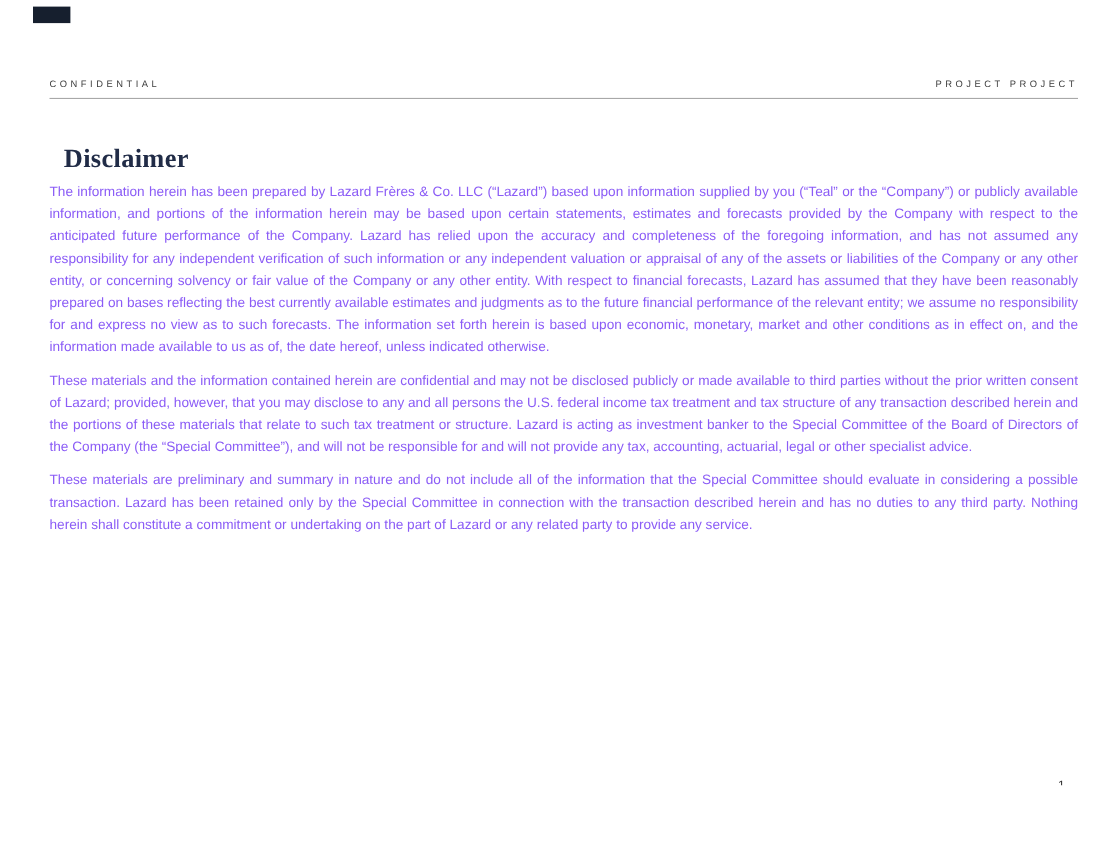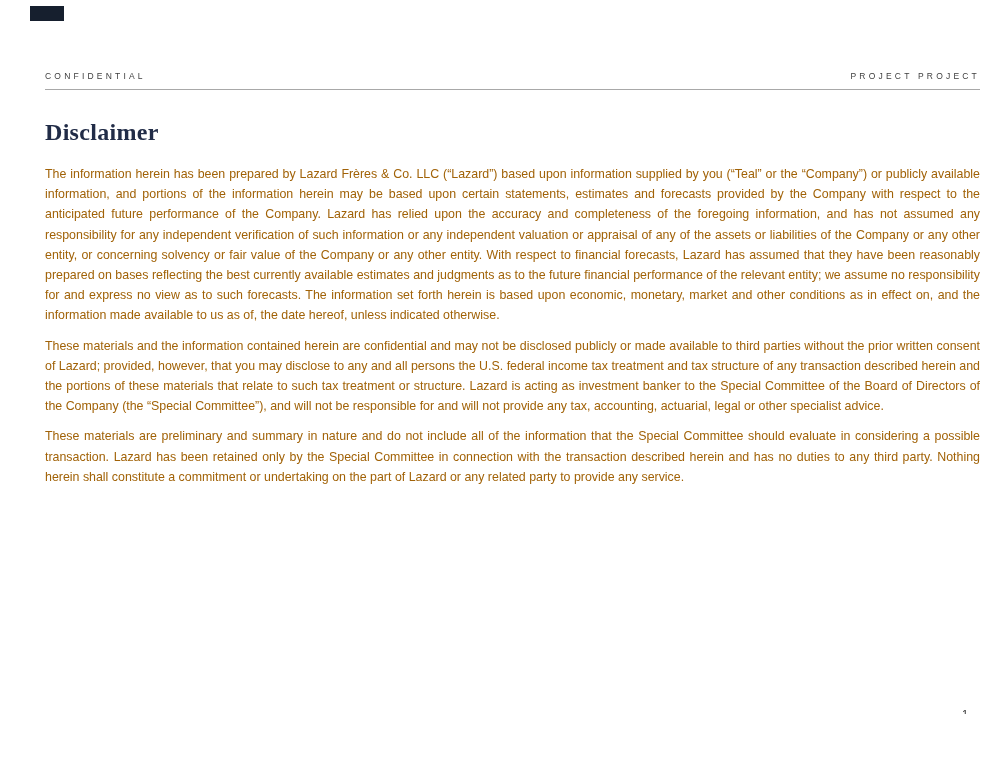--- a/index.html
+++ b/index.html
@@ -38,39 +38,39 @@
   .header-label {
     font-size: 8.5px;
     letter-spacing: 3.2px;
     color: #3d3d3d;
     white-space: nowrap;
   }
   .doc-title {
     position: absolute;
     left: 45px;
     top: 119px;
-    margin: 0;
+    margin: 13px;
     font-family: "Liberation Serif", serif;
     font-weight: bold;
     font-size: 24px;
     letter-spacing: 0.3px;
     color: #212c47;
   }
   .body-text {
     position: absolute;
     left: 45px;
     right: 45px;
     top: 164px;
   }
   .body-text p {
     margin: 0 0 10px 0;
     text-align: justify;
     font-size: 12.4px;
     line-height: 20.2px;
-    color: #a16207;
+    color: #8b5cf6;
   }
   .page-number {
     position: absolute;
     right: 57px;
     top: 708px;
     font-size: 11px;
     color: #333333;
   }
 </style>
 </head>

